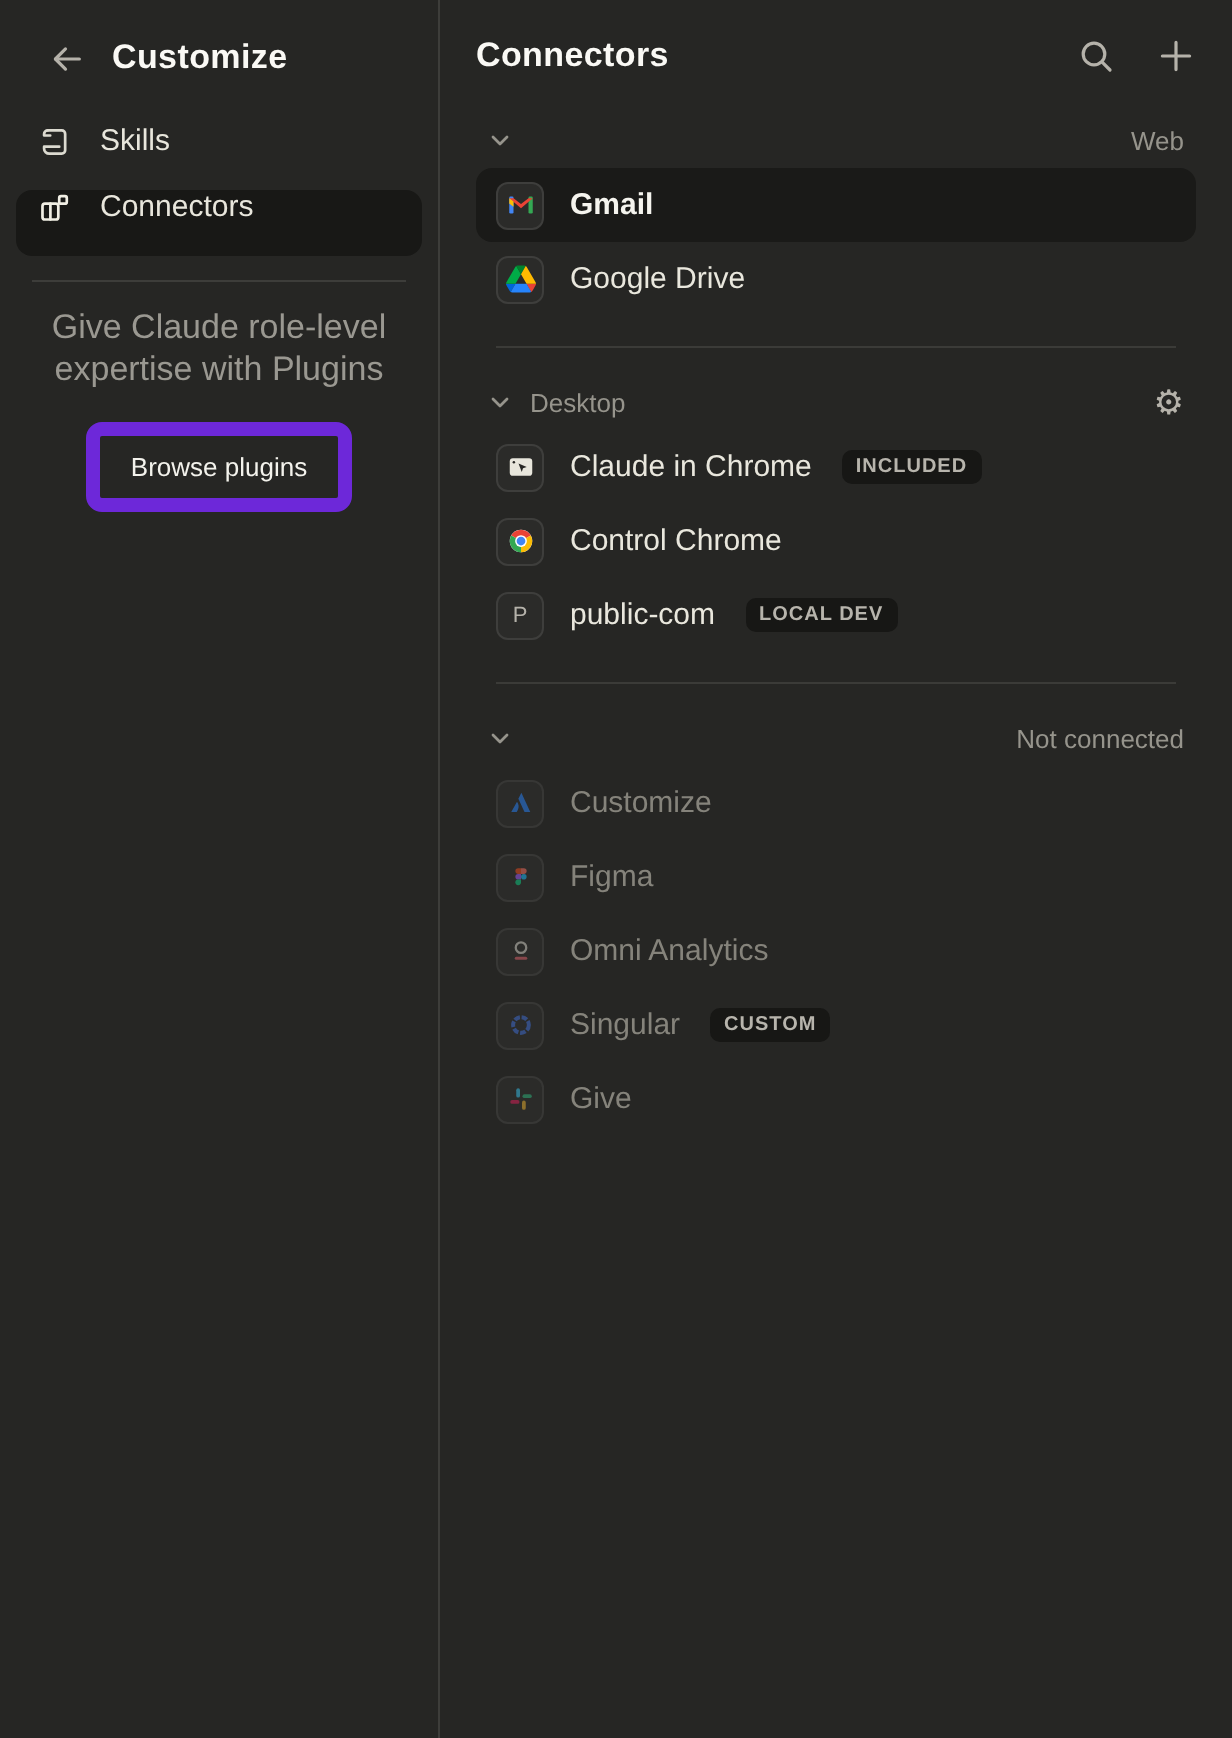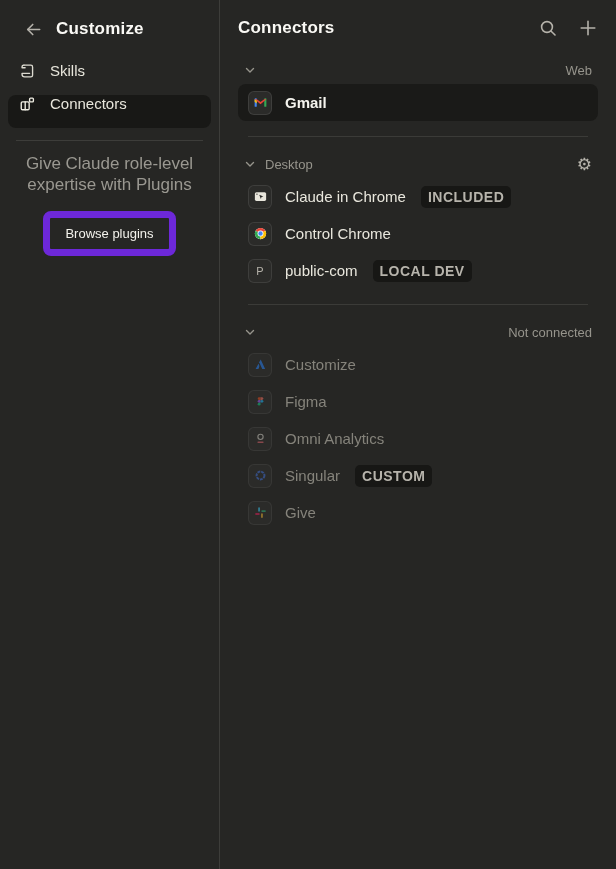--- a/index.html
+++ b/index.html
@@ -32,21 +32,21 @@
   .main-title { flex:1; font-size:17px; font-weight:700; color:#faf9f5; letter-spacing:.2px; }
   .header-icons { display:flex; align-items:center; gap:20px; }
   .section-head { display:flex; align-items:center; gap:9px; height:24px; padding:0 6px; font-size:13px; color:#96948c; margin-top:2px;justify-content:space-between; }
   .section-head .spacer { flex:1; }
   .gear { font-size:17px; line-height:1; color:#b5b2aa; cursor:pointer; }
   .rows { margin-top:2px; }
   .row { display:flex; align-items:center; gap:13px; height:37px; padding:0 10px; border-radius:8px; font-size:15px; color:#e9e7dd; font-weight:500; cursor:pointer; }
   .row.selected { background:#1a1a18; color:#f5f4ee; font-weight:600;text-align:right; }
   .icon-box { width:24px; height:24px; border-radius:6px; background:#2b2b29; border:1px solid rgba(255,255,255,.09); display:flex; align-items:center; justify-content:center; flex:none; }
   .p-letter { font-size:11px; font-weight:500; color:#b5b2aa; }
-  .badge { background:#171715; color:#b7b4ac; font-size:14px; font-weight:600; letter-spacing:.5px; padding:3px 7px; border-radius:5px; margin-left:2px; white-space:nowrap; }
+  .badge { background:#171715; color:#b7b4ac; font-size:10px; font-weight:600; letter-spacing:.5px; padding:3px 7px; border-radius:5px; margin-left:2px; white-space:nowrap; }
   .section-divider { border:none; border-top:1px solid #3b3b38; margin:15px 10px; }
   .dim .row { color:#85837b; font-weight:400; cursor:pointer; }
   .dim .icon-box { border-color:rgba(255,255,255,.06); }
   .dim .icon-box svg { opacity:.5; }
   .chev { flex:none; }
   svg { display:block; }
 </style>
 </head>
 <body>
 
@@ -123,20 +123,33 @@
       <span class="icon-box">
         <svg width="15" height="15" viewBox="0 0 24 24">
           <rect x="2.6" y="5.2" width="3.4" height="13.6" rx="1" fill="#4285f4"></rect>
           <rect x="18" y="5.2" width="3.4" height="13.6" rx="1" fill="#34a853"></rect>
           <path d="M2.6 6.6h3.4L12 11.2l6-4.6h3.4L12 14.6Z" fill="#ea4335"></path>
           <path d="M2.6 6.6v4.2L6 13.4V9.2Z" fill="#fbbc04"></path>
         </svg>
       </span>
       <span>Gmail</span>
     </div>
+    <div class="row">
+      <span class="icon-box">
+        <svg width="15" height="15" viewBox="0 0 87.3 78">
+          <path fill="#0066da" d="m6.6 66.85 3.85 6.65c.8 1.4 1.95 2.5 3.3 3.3l13.75-23.8h-27.5c0 1.55.4 3.1 1.2 4.5z"></path>
+          <path fill="#00ac47" d="m43.65 25-13.75-23.8c-1.35.8-2.5 1.9-3.3 3.3l-25.4 44a9.06 9.06 0 0 0-1.2 4.5h27.5z"></path>
+          <path fill="#e94235" d="m73.55 76.8c1.35-.8 2.5-1.9 3.3-3.3l1.6-2.75 7.65-13.25c.8-1.4 1.2-2.95 1.2-4.5h-27.5l5.85 11.5z"></path>
+          <path fill="#00832d" d="m43.65 25 13.75-23.8c-1.35-.8-2.9-1.2-4.5-1.2h-18.5c-1.6 0-3.15.45-4.5 1.2z"></path>
+          <path fill="#2684fc" d="m59.8 53h-32.3l-13.75 23.8c1.35.8 2.9 1.2 4.5 1.2h50.8c1.6 0 3.15-.45 4.5-1.2z"></path>
+          <path fill="#ffba00" d="m73.4 26.5-12.7-22c-.8-1.4-1.95-2.5-3.3-3.3l-13.75 23.8 16.15 28h27.45c0-1.55-.4-3.1-1.2-4.5z"></path>
+        </svg>
+      </span>
+      <span>Google Drive</span>
+    </div>
   </div>
 
   <hr class="section-divider">
 
   <div class="section-head">
     <span class="chev">
       <svg width="12" height="12" viewBox="0 0 12 12" fill="none" stroke="#96948c" stroke-width="1.4" stroke-linecap="round" stroke-linejoin="round">
           <path d="M2.5 4.5 6 8l3.5-3.5"></path>
         </svg>
     </span>

